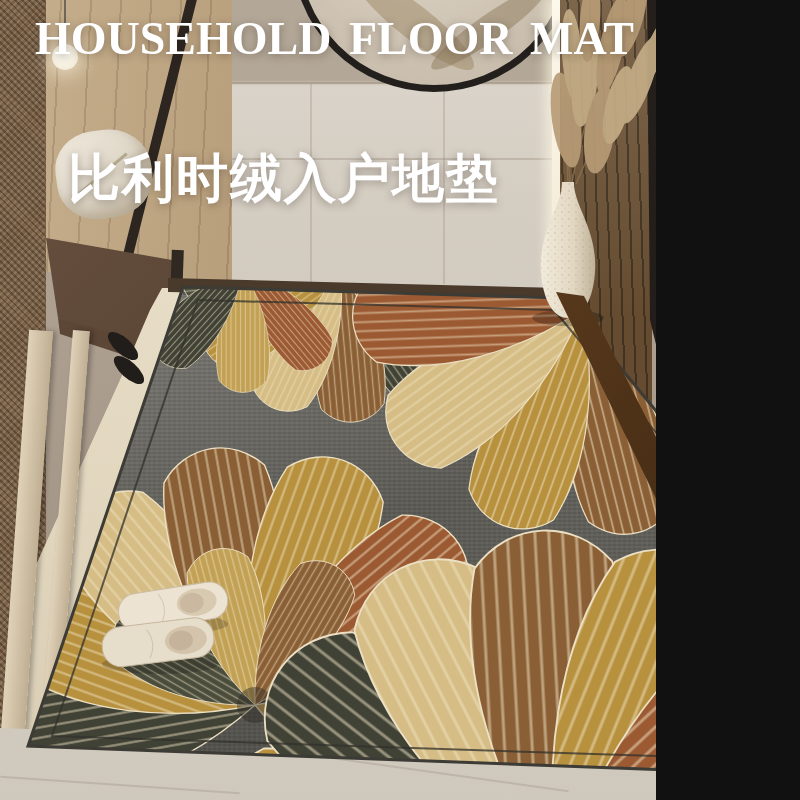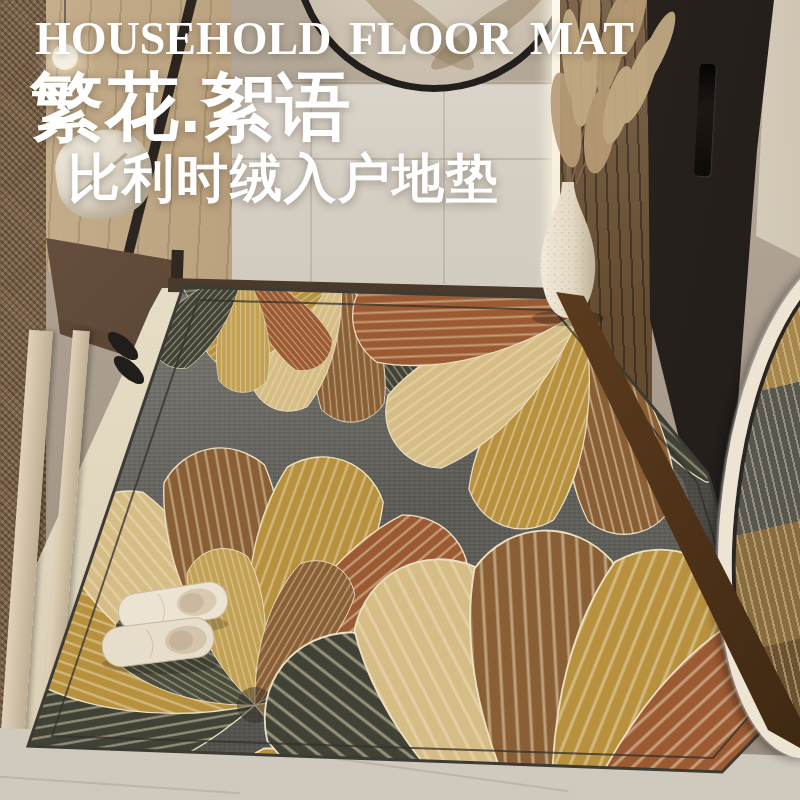--- a/index.html
+++ b/index.html
@@ -1,16 +1,16 @@
 <!DOCTYPE html>
 <html><head>
 <meta charset="utf-8">
 <style>
   html,body{margin:0;padding:0;background:#111;}
-  #scene{position:relative;width:800px;height:800px;overflow:hidden;
+  #scene{position:relative;width:656px;height:800px;overflow:hidden;
          font-family:"Liberation Sans","DejaVu Sans",sans-serif;background:#b0a394;}
   .layer{position:absolute;inset:0;}
   .abs{position:absolute;}
 
   
   .wall{background:linear-gradient(180deg,#b7aa9c 0%,#a99b8c 55%,#9a8d7e 100%);}
   .cabinet{clip-path:polygon(228px 0px,560px 0px,560px 288px,228px 302px);
     background:linear-gradient(180deg,#b3a797 0px,#b3a797 80px,#dad3c9 86px,#d4cdc2 200px,#c9c1b4 100%);}
   .seam{position:absolute;background:rgba(125,110,90,.35);}
   .plate{position:absolute;left:292px;top:-192px;width:270px;height:270px;border-radius:50%;
@@ -357,16 +357,15 @@
   </svg>
 
   <div class="layer baseboardR" style="z-index:3;"></div>
 
   <div class="mirror" style="z-index:2;"></div>
 
   <div class="abs cord" style="z-index:4;"></div>
   <div class="abs bulb" style="z-index:4;"></div>
 
   <div class="txt txt-en" style="z-index:5;">HOUSEHOLD FLOOR MAT</div>
-  <div class="txt txt-cn1" style="z-index:5;">繁花.絮语</div>
   <div class="txt txt-cn2" style="z-index:5;">比利时绒入户地垫</div>
 
 </div>
 
 </body></html>

